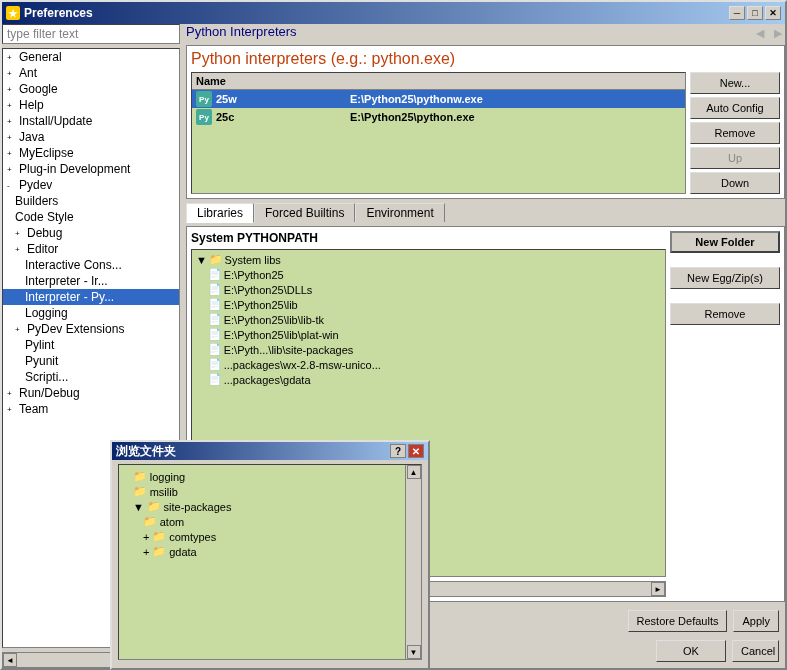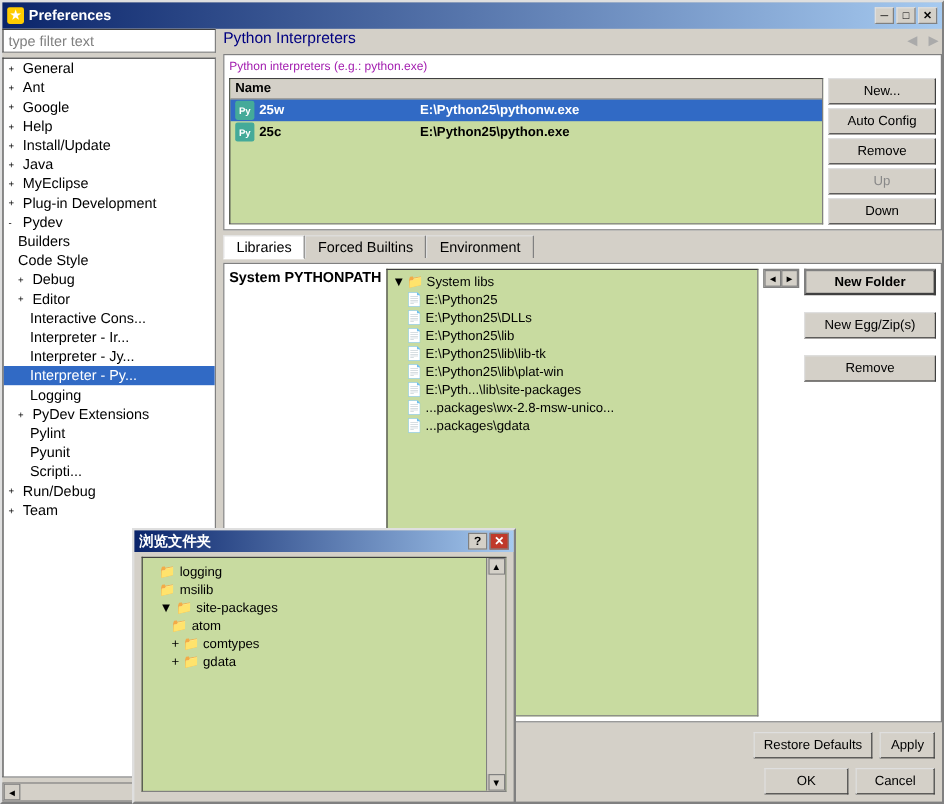--- a/index.html
+++ b/index.html
@@ -159,22 +159,22 @@
     .interpreters-section {
       border: 1px solid #808080;
       background: white;
       padding: 4px;
       display: flex;
       flex-direction: column;
       gap: 4px;
     }
 
     .interpreters-label {
-      font-size: 10px;
-      color: #a21caf;
+      font-size: 16px;
+      color: #c2410c;
     }
 
     .interpreters-area {
       display: flex;
       gap: 4px;
     }
 
     .interpreters-table {
       flex: 1;
       border: 1px solid #808080;
@@ -281,21 +281,21 @@
       flex: 1;
       display: flex;
       gap: 4px;
       padding: 4px;
       background: white;
     }
 
     .system-path-panel {
       flex: 1;
       display: flex;
-      flex-direction: row;
+      flex-direction: column;
       gap: 4px;
     }
 
     .system-path-label {
       font-size: 12px;
       font-weight: bold;
     }
 
     .path-tree {
       flex: 1;
@@ -519,21 +519,20 @@
         <div class="tree-item indent-1 tree-item-parent">
             <span class="expand-icon">+</span>
             <span>Debug</span>
           </div>
         <div class="tree-item indent-1 tree-item-parent">
             <span class="expand-icon">+</span>
             <span>Editor</span>
           </div>
         <div class="tree-item indent-2">Interactive Cons...</div>
         <div class="tree-item indent-2">Interpreter - Ir...</div>
-        <div class="tree-item indent-2">Interpreter - Jy...</div>
         <div class="tree-item indent-2 selected">Interpreter - Py...</div>
         <div class="tree-item indent-2">Logging</div>
         <div class="tree-item indent-1 tree-item-parent">
             <span class="expand-icon">+</span>
             <span>PyDev Extensions</span>
           </div>
         <div class="tree-item indent-2">Pylint</div>
         <div class="tree-item indent-2">Pyunit</div>
         <div class="tree-item indent-2">Scripti...</div>
         <div class="tree-item tree-item-parent">
@@ -657,21 +656,21 @@
 
       <div class="bottom-bar">
         <div style="width:20px;height:20px;border:1px solid #808080;border-radius:50%;display:flex;align-items:center;justify-content:center;font-size:12px;font-weight:bold;cursor:pointer;">?</div>
         <div class="bottom-right">
           <button class="win-btn">Restore Defaults</button>
           <button class="win-btn">Apply</button>
         </div>
       </div>
       <div style="display:flex;justify-content:flex-end;gap:6px;padding:0 6px 6px 6px;">
         <button class="win-btn" style="width:70px;">OK</button>
-        <button class="win-btn" style="width:66px;">Cancel</button>
+        <button class="win-btn" style="width:47px;">Cancel</button>
       </div>
     </div>
   </div>
 </div>
 
 <div class="dialog-overlay">
   <div class="dialog">
     <div class="dialog-title-bar">
       <div class="dialog-title-left">
         <span>浏览文件夹</span>

